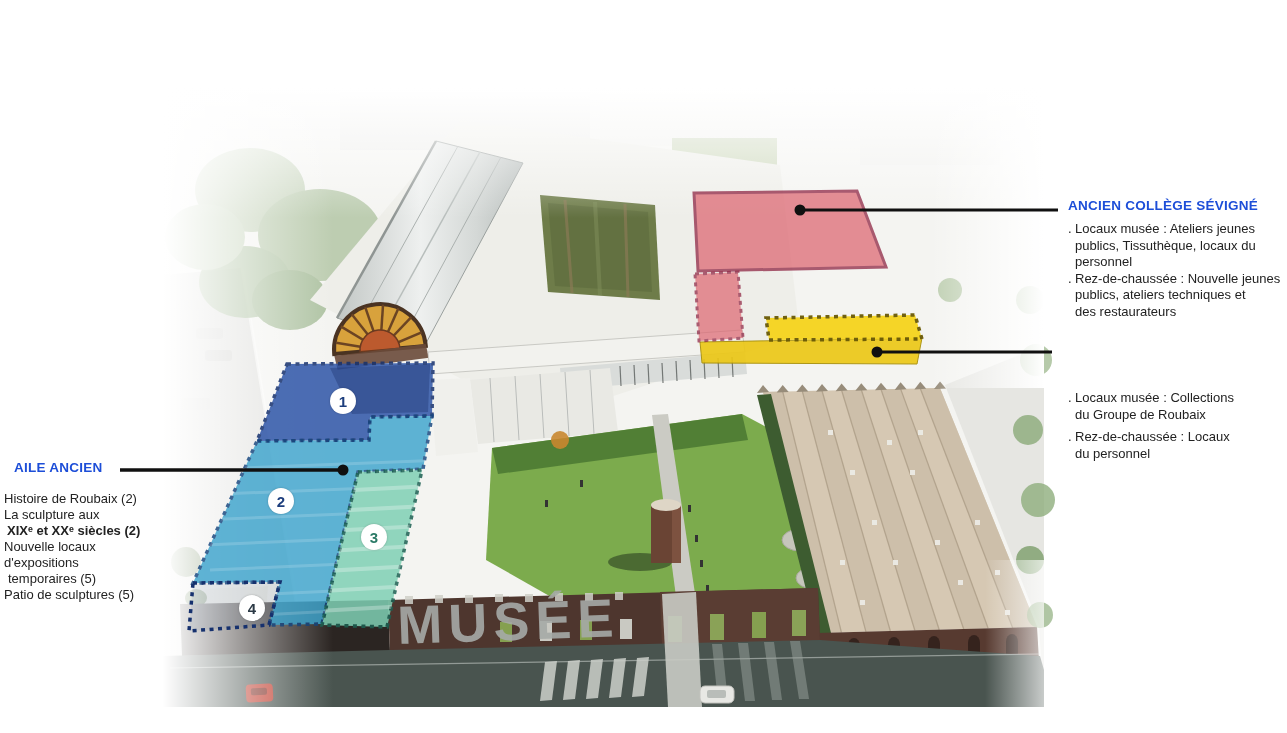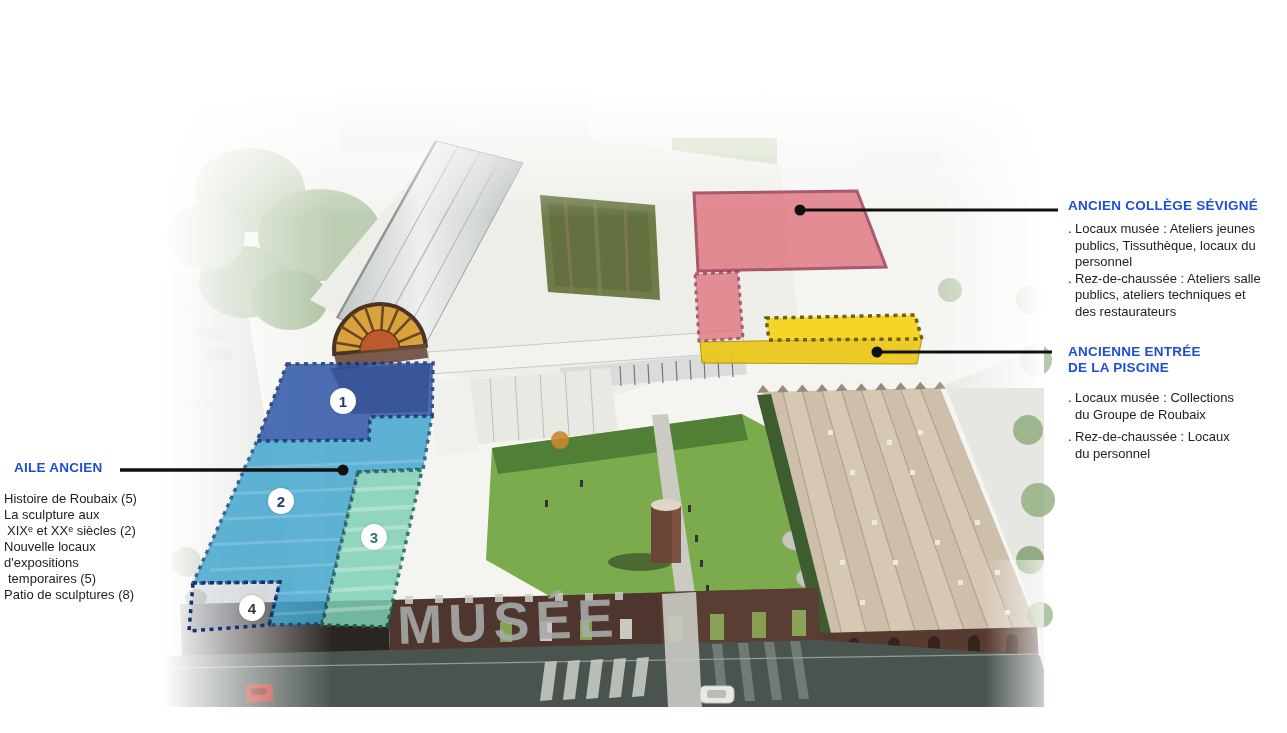--- a/index.html
+++ b/index.html
@@ -359,43 +359,39 @@
     </div>
 <div class="marker m-teal" style="left:361px;top:524px;">
       <span>3</span>
     </div>
 <div class="marker m-dark" style="left:239px;top:595px;">
       <span>4</span>
     </div>
 
 <div class="txt h1" style="left:14px;top:460px;">AILE ANCIEN</div>
 <div class="txt" style="left:4px;top:491px;width:170px;">
-  <div class="left-line">Histoire de Roubaix (5)</div>
+  <div class="left-line">Histoire de Roubaix (2)</div>
   <div class="left-line">La sculpture aux</div>
-  <div class="left-line" style="padding-left:3px;">XIXᵉ et XXᵉ siècles (2)</div>
+  <div class="left-line" style="padding-left:3px;font-weight:bold;">XIXᵉ et XXᵉ siècles (2)</div>
   <div class="left-line">Nouvelle locaux</div>
   <div class="left-line">d'expositions</div>
   <div class="left-line" style="padding-left:4px;">temporaires (5)</div>
-  <div class="left-line">Patio de sculptures (8)</div>
+  <div class="left-line">Patio de sculptures (5)</div>
 </div>
 
 <div class="txt h1" style="left:1068px;top:198px;">ANCIEN COLLÈGE SÉVIGNÉ</div>
 <div class="txt" style="left:1068px;top:221px;width:230px;">
   <div class="body-line"><span class="bullet">.</span><span>Locaux musée : Ateliers jeunes</span></div>
   <div class="body-line cont">publics, Tissuthèque, locaux du</div>
   <div class="body-line cont">personnel</div>
-  <div class="body-line"><span class="bullet">.</span><span>Rez-de-chaussée : Ateliers salle</span></div>
+  <div class="body-line"><span class="bullet">.</span><span>Rez-de-chaussée : Nouvelle jeunes</span></div>
   <div class="body-line cont">publics, ateliers techniques et</div>
   <div class="body-line cont">des restaurateurs</div>
 </div>
 
-<div class="txt" style="left:1068px;top:344px;">
-  <div class="h1" style="line-height:15.5px;">ANCIENNE ENTRÉE</div>
-  <div class="h1" style="line-height:15.5px;">DE LA PISCINE</div>
-</div>
 <div class="txt" style="left:1068px;top:390px;width:230px;">
   <div class="body-line"><span class="bullet">.</span><span>Locaux musée : Collections</span></div>
   <div class="body-line cont">du Groupe de Roubaix</div>
   <div class="body-line gap-top"><span class="bullet">.</span><span>Rez-de-chaussée : Locaux</span></div>
   <div class="body-line cont">du personnel</div>
 </div>
 
 </div>
 
 </body></html>

